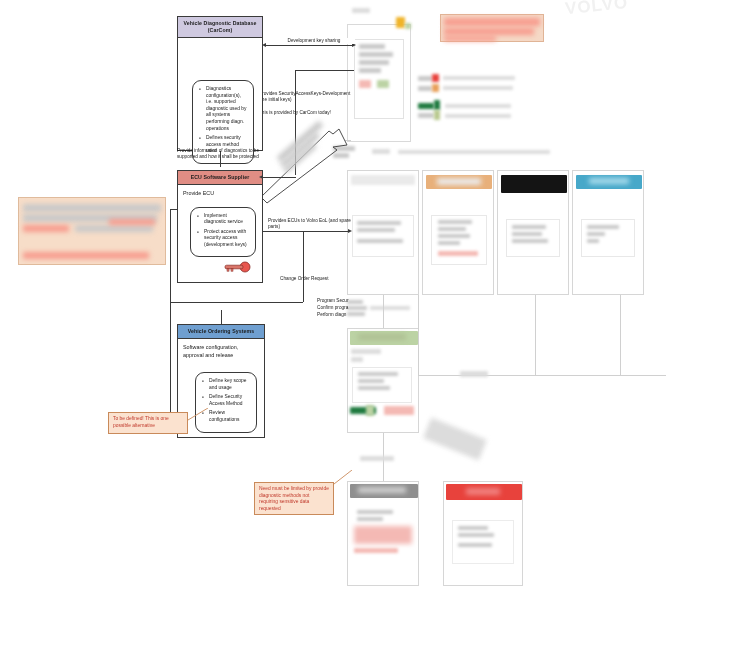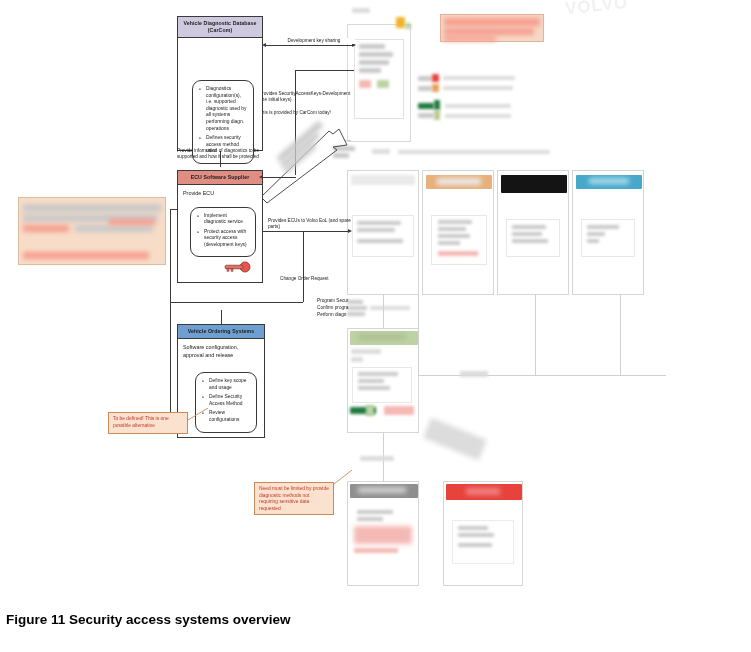--- a/index.html
+++ b/index.html
@@ -345,15 +345,14 @@
 
   <div class="note blur" style="left:18px;top:197px;width:148px;height:68px;background:#f7ddc8;border-color:#e0bb9c;">
     <div class="sh b-grey fz2" style="left:4px;top:6px;width:138px;height:8px;"></div>
     <div class="sh b-grey fz2" style="left:4px;top:16px;width:134px;height:8px;"></div>
     <div class="sh b-salmon fz2" style="left:4px;top:27px;width:46px;height:7px;"></div>
     <div class="sh b-grey fz2" style="left:56px;top:27px;width:78px;height:7px;"></div>
     <div class="sh b-salmon fz2" style="left:90px;top:21px;width:46px;height:6px;"></div>
     <div class="sh b-salmon fz2" style="left:4px;top:54px;width:126px;height:7px;"></div>
   </div>
 
-  <div class="caption">Figure 11 Security access systems overview</div>
 
 </div>
 
 </body></html>

